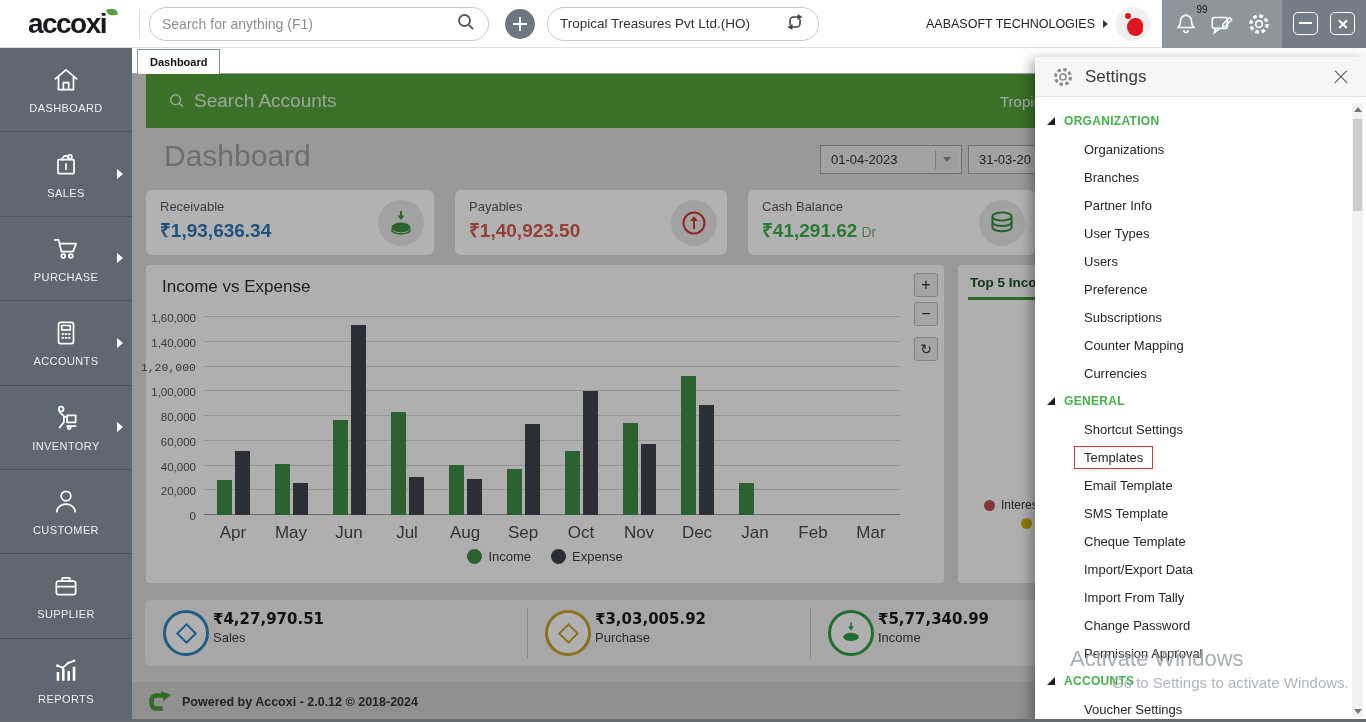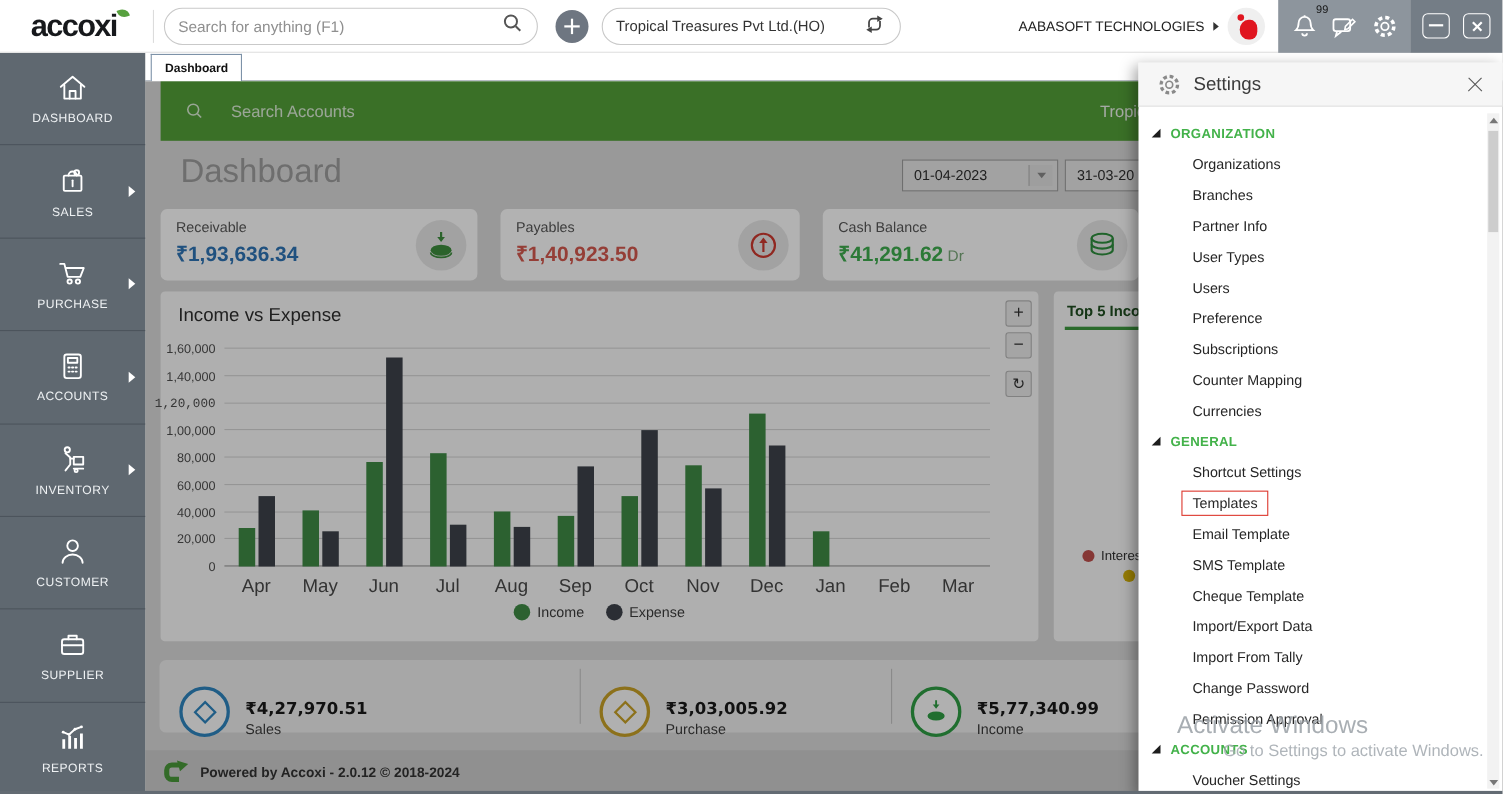--- a/index.html
+++ b/index.html
@@ -42,21 +42,21 @@
 .sb-arrow{position:absolute;right:9px;top:50%;margin-top:-5px;width:0;height:0;border-left:6px solid #fff;border-top:5px solid transparent;border-bottom:5px solid transparent}
 .sb-icon svg{display:block}
 
 
 .main{position:absolute;left:132px;top:48px;right:0;bottom:0;background:#d9d9d9}
 .tabbar{position:absolute;top:0;left:0;right:0;height:26px;background:#fff;border-bottom:1px solid #99a2ab}
 .tab{position:absolute;left:5px;top:1px;height:25px;background:#fff;border:1px solid #7d92a8;border-bottom:none;display:flex;align-items:center;justify-content:center;font-size:11px;font-weight:bold;color:#111;padding:0 12px;cursor:pointer}
 .content{position:absolute;top:26px;left:0;right:0;bottom:0;background:#dcdcdc}
 .dim{position:absolute;top:26px;left:0;right:0;bottom:0;background:rgba(0,0,0,.30);z-index:40;pointer-events:none}
 .green-bar{position:absolute;top:0;left:14px;right:14px;height:54px;background:#54a139;display:flex;align-items:center;padding:0 22px}
-.ga-search{display:flex;align-items:center;gap:24px;color:rgba(230,242,225,.95);font-size:15px;cursor:text}
+.ga-search{display:flex;align-items:center;gap:8px;color:rgba(230,242,225,.95);font-size:19px;cursor:text}
 .gb-company{position:absolute;left:854px;color:#eef4ec;font-size:15px;white-space:nowrap}
 .title-row{position:absolute;top:54px;left:14px;right:14px;height:62px}
 .page-title{position:absolute;left:18px;top:11px;font-size:30px;font-weight:300;color:#9e9e9e}
 .date-field{position:absolute;top:17px;height:29px;background:#e9e9e9;border:1px solid #9f9f9f;font-size:13px;color:#2f2f2f;display:flex;align-items:center;padding:0 10px;overflow:hidden;white-space:nowrap;cursor:pointer}
 .date-1{left:674px;width:142px}
 .date-2{left:822px;width:130px}
 .dd{position:absolute;right:4px;top:4px;bottom:4px;width:22px;border-left:1px solid #b5b5b5;display:flex;align-items:center;justify-content:center;background:#e3e3e3}
 .dd-arrow{width:0;height:0;border-top:5px solid #8a8a8a;border-left:4px solid transparent;border-right:4px solid transparent}
 .cards-row{position:absolute;top:116px;left:14px;height:68px;display:flex;gap:21px}
 .card{height:65px;background:#fff;border-radius:6px;position:relative;padding:9px 14px;cursor:pointer}
@@ -87,21 +87,21 @@
 
 
 .top5{position:absolute;left:826px;top:191px;width:215px;height:318px;background:#fbfbfb;border-radius:4px;overflow:hidden}
 .top5-title{position:absolute;left:12px;top:10px;font-size:13.5px;font-weight:bold;color:#1f4e20;white-space:nowrap}
 .top5-underline{position:absolute;left:10px;top:32px;width:95px;height:3px;background:#3e9a3f}
 .t5-leg{position:absolute;display:flex;align-items:center;gap:6px;font-size:12px;color:#333;white-space:nowrap}
 .t5-leg .leg-dot{width:11px;height:11px;flex:none}
 
 
 .summary{position:absolute;left:13px;right:14px;top:526px;height:66px;background:#efefef;border-radius:6px}
-.sum-sec{position:absolute;top:24px;display:flex;align-items:flex-end;gap:14px}
+.sum-sec{position:absolute;top:10px;display:flex;align-items:flex-start;gap:4px}
 .sum-sec.s0{left:18px}.sum-sec.s1{left:400px}.sum-sec.s2{left:683px}
 .sum-div{position:absolute;top:8px;bottom:8px;width:1px;background:#c6c6c6}
 .sum-div.d0{left:382px}.sum-div.d1{left:665px}
 .sum-icon{width:46px;height:46px;border-radius:50%;border:3px solid;display:flex;align-items:center;justify-content:center;flex:none;background:#fdfdfd}
 .diamond{width:15px;height:15px;border:2px solid;transform:rotate(45deg)}
 .sum-value{font-size:15px;font-weight:bold;color:#191919;font-family:"DejaVu Sans","Liberation Sans",sans-serif}
 .sum-label{font-size:13px;color:#3c3c3c;margin-top:2px}
 .footer{position:absolute;left:0;right:0;bottom:0;height:40px;background:#cfcfcf;display:flex;align-items:center;padding-left:14px;gap:10px}
 .footer-text{font-size:12.5px;font-weight:bold;color:#333}
 

